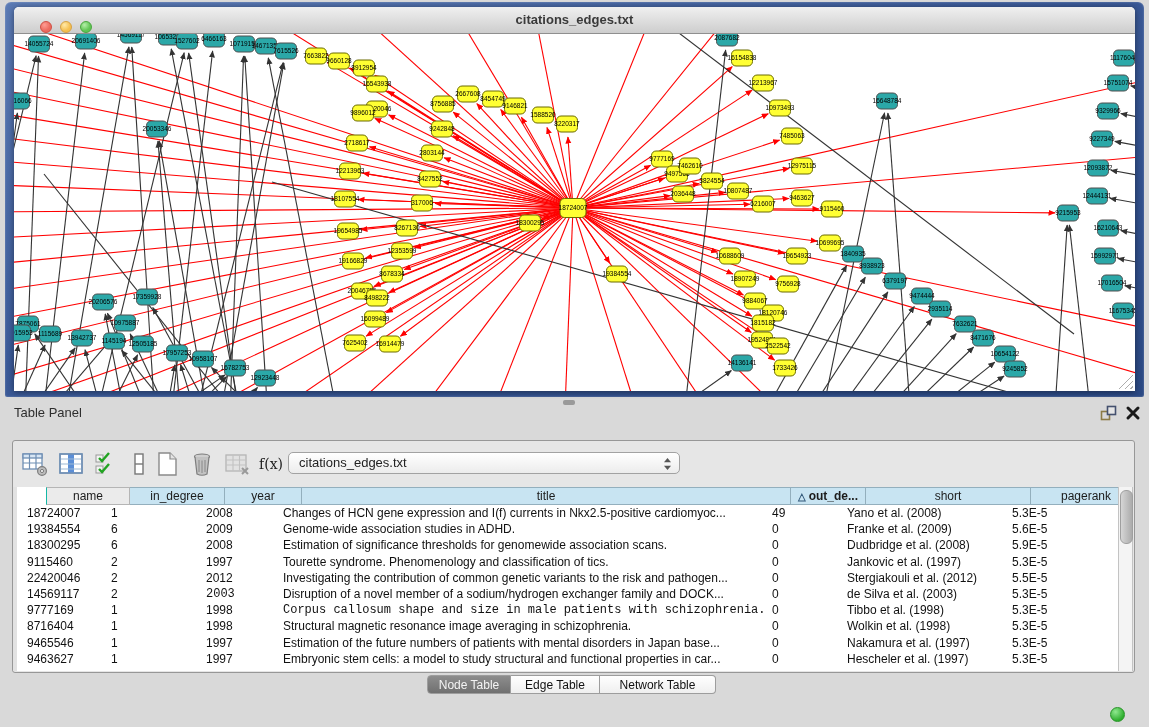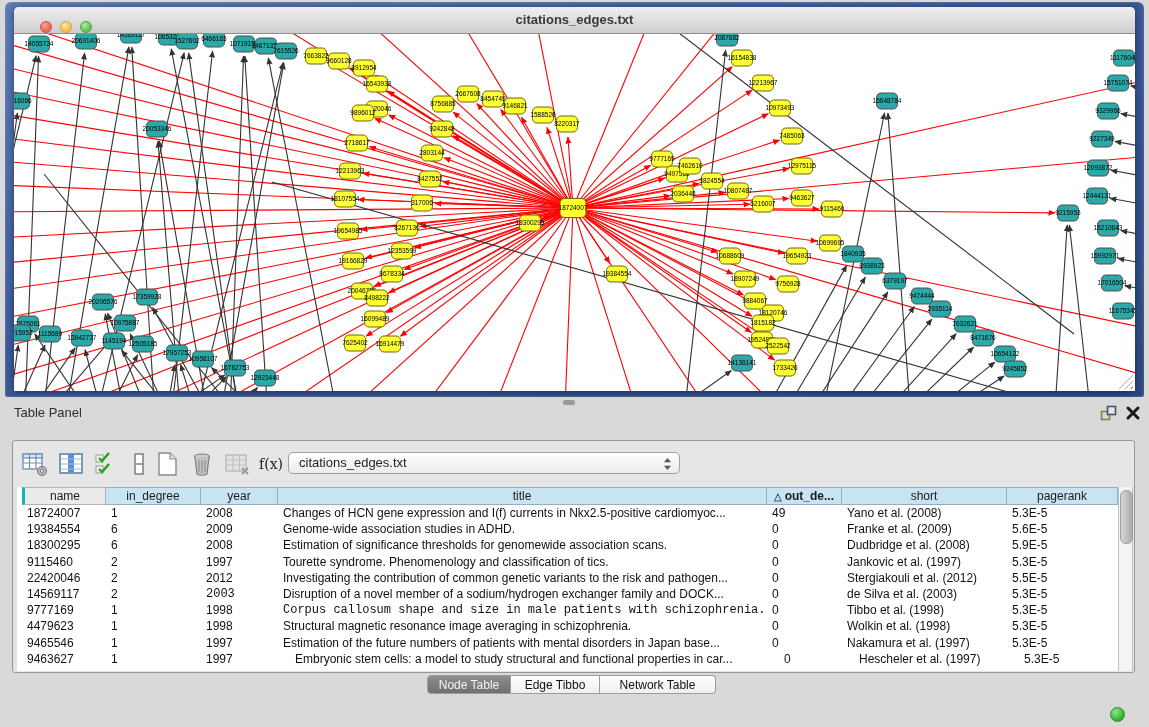--- a/index.html
+++ b/index.html
@@ -43,21 +43,21 @@
          background:linear-gradient(#ffffff,#ececec);border:1px solid #a2a2a2;border-radius:5px;
          font-size:13px;line-height:20px;padding-left:10px;color:#222;cursor:pointer;}
   .combo svg{position:absolute;right:7px;top:4px;}
 
   .tbl{position:absolute;left:4px;top:46px;width:1101px;height:184px;background:#fff;overflow:hidden;}
   .rowstrip{position:absolute;left:0;top:46px;width:4px;height:184px;background:#e2e2e2;border-right:1px solid #c2c2c2;}
   .thead{position:absolute;left:5px;top:0;height:18px;display:flex;}
   .th{box-sizing:border-box;height:18px;line-height:17px;text-align:center;font-size:12px;color:#1c1c1c;
       background:#c8e4f2;border:1px solid #93afbd;border-left:none;cursor:pointer;
       overflow:hidden;white-space:nowrap;}
-  .th:first-child{border-left:3px solid #14b8a6;}
+  .th:first-child{border-left:1px solid #14b8a6;margin-left:24px;}
   .th-name{background:#ebebeb;border-color:#b5b5b5;}
   .sort{color:#33597a;font-size:10px;margin-right:3px;}
   .tbody{position:absolute;left:5px;top:18px;}
   .tr{display:flex;height:16.2px;}
   .td{box-sizing:border-box;font-size:12px;line-height:16px;padding-left:5px;
       white-space:nowrap;overflow:hidden;color:#111;}
   .vscroll{position:absolute;left:1105px;top:46px;width:15px;height:184px;box-sizing:border-box;
            background:#f4f4f4;border-left:1px solid #c3c3c3;border-right:1px solid #c3c3c3;}
   .vthumb{position:absolute;left:1px;top:3px;width:11px;height:52px;border-radius:6px;
           background:linear-gradient(90deg,#d6d6d6,#ababab);border:1px solid #9f9f9f;cursor:pointer;}
@@ -809,55 +809,55 @@
         <div class="tr">
           <div class="td" style="width: 84px;">9777169</div>
           <div class="td" style="width: 95px;">1</div>
           <div class="td" style="width: 77px;">1998</div>
           <div class="td" style="width: 489px; font-family: Liberation Mono, monospace;">Corpus callosum shape and size in male patients with schizophrenia.</div>
           <div class="td" style="width: 75px;">0</div>
           <div class="td" style="width: 165px;">Tibbo et al. (1998)</div>
           <div class="td" style="width: 111px;">5.3E-5</div>
         </div>
         <div class="tr">
-          <div class="td" style="width: 84px;">4479623</div>
+          <div class="td" style="width: 84px;">8716404</div>
           <div class="td" style="width: 95px;">1</div>
           <div class="td" style="width: 77px;">1998</div>
           <div class="td" style="width: 489px;">Structural magnetic resonance image averaging in schizophrenia.</div>
           <div class="td" style="width: 75px;">0</div>
           <div class="td" style="width: 165px;">Wolkin et al. (1998)</div>
           <div class="td" style="width: 111px;">5.3E-5</div>
         </div>
         <div class="tr">
           <div class="td" style="width: 84px;">9465546</div>
           <div class="td" style="width: 95px;">1</div>
           <div class="td" style="width: 77px;">1997</div>
           <div class="td" style="width: 489px;">Estimation of the future numbers of patients with mental disorders in Japan base...</div>
           <div class="td" style="width: 75px;">0</div>
           <div class="td" style="width: 165px;">Nakamura et al. (1997)</div>
           <div class="td" style="width: 111px;">5.3E-5</div>
         </div>
         <div class="tr">
           <div class="td" style="width: 84px;">9463627</div>
           <div class="td" style="width: 95px;">1</div>
           <div class="td" style="width: 77px;">1997</div>
-          <div class="td" style="width: 489px; margin-left: 12px;">Embryonic stem cells: a model to study structural and functional properties in car...</div>
+          <div class="td" style="width: 489px;">Embryonic stem cells: a model to study structural and functional properties in car...</div>
           <div class="td" style="width: 75px;">0</div>
           <div class="td" style="width: 165px;">Hescheler et al. (1997)</div>
           <div class="td" style="width: 111px;">5.3E-5</div>
         </div>
       </div>
   </div>
   <div class="vscroll">
     <div class="vthumb"></div>
   </div>
 </div>
 
 <div class="tabs" id="tabs">
     <div class="seg first sel" style="width: 84px;">Node Table</div>
-    <div class="seg" style="width: 89px;">Edge Tibbo</div>
+    <div class="seg" style="width: 89px;">Edge Table</div>
     <div class="seg last" style="width: 116px;">Network Table</div>
   </div>
 
 <div class="status">
   <span class="mem-label">Memory: OK</span>
   <span class="mem-dot"></span>
 </div>
 
 </body></html>

